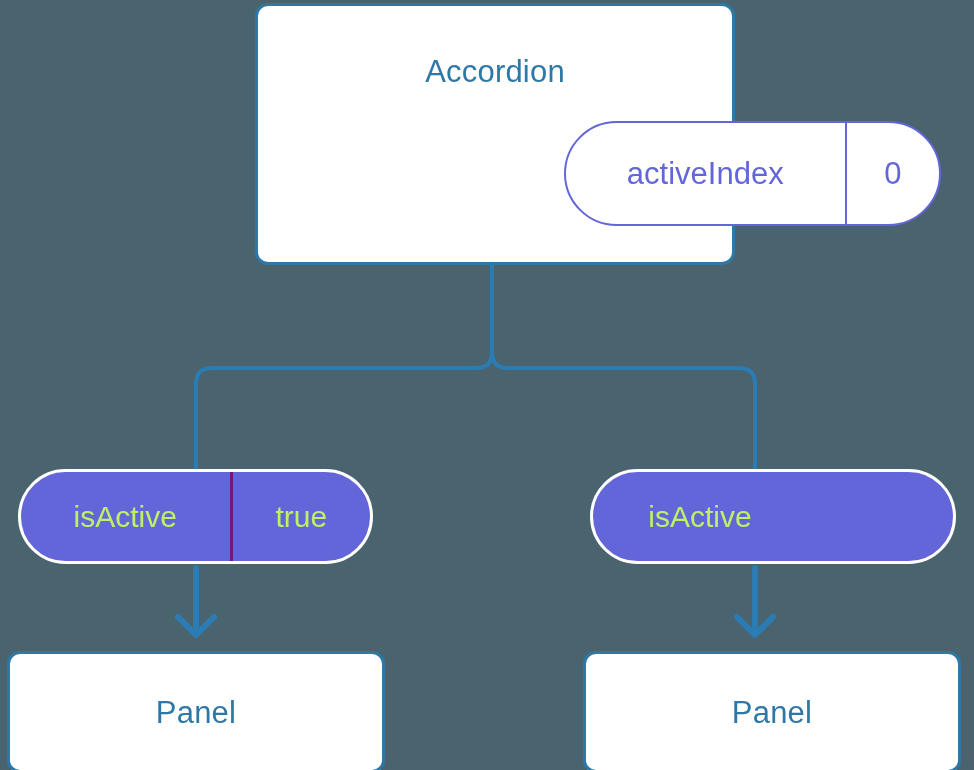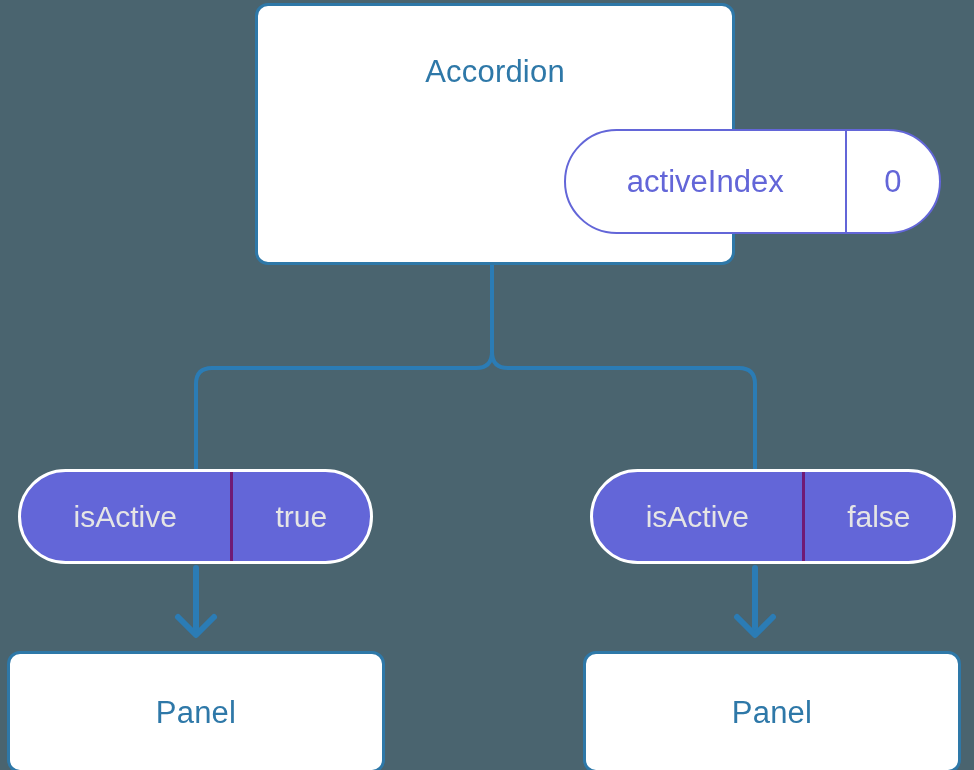--- a/index.html
+++ b/index.html
@@ -104,31 +104,31 @@
     border-left: 2px solid #6366d8;
   }
 
   
   .pill.filled {
     border: 3px solid #ffffff;
     background: #6366d8;
   }
   .pill.filled .pill-key,
   .pill.filled .pill-val {
-    color: #e5e5e5;
+    color: #bef264;
     font-size: 30px;
   }
   .pill.filled .pill-val {
     border-left: 3px solid #701a75;
   }
 
   
   #pill-active-index {
     left: 306px;
-    top: 123px;
+    top: 115px;
     width: 377px;
     height: 105px;
   }
   #pill-active-index .pill-key { width: 283px; }
   #pill-active-index .pill-val { width: 94px; }
 
   
   #pill-is-active-left {
     left: 18px;
     top: 469px;
@@ -177,21 +177,20 @@
     </div>
   </div>
 
   <div id="pill-is-active-left" class="pill filled">
     <div class="pill-key">isActive</div>
     <div class="pill-val">true</div>
   </div>
 
   <div id="pill-is-active-right" class="pill filled">
     <div class="pill-key">isActive</div>
-    <div class="pill-val">false</div>
   </div>
 
   <div id="panel-card-left" class="card panel-card">
     <div class="card-title">Panel</div>
   </div>
 
   <div id="panel-card-right" class="card panel-card">
     <div class="card-title">Panel</div>
   </div>
 

